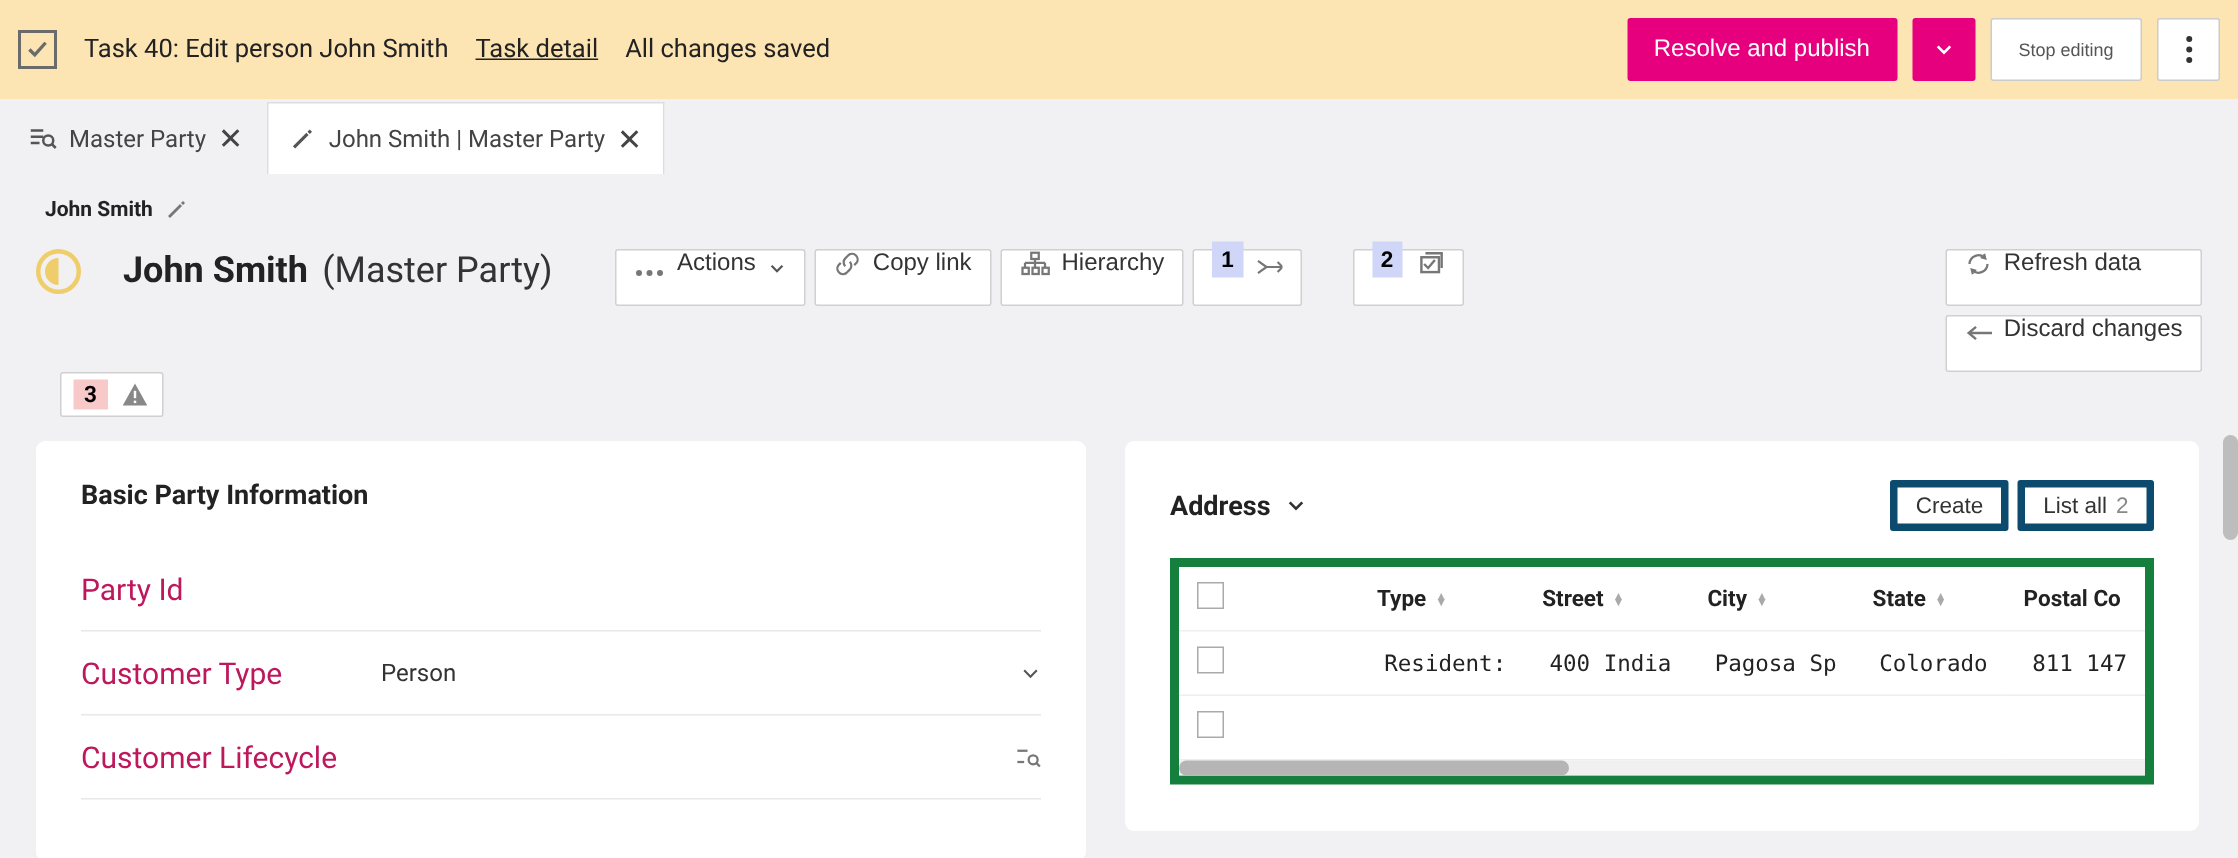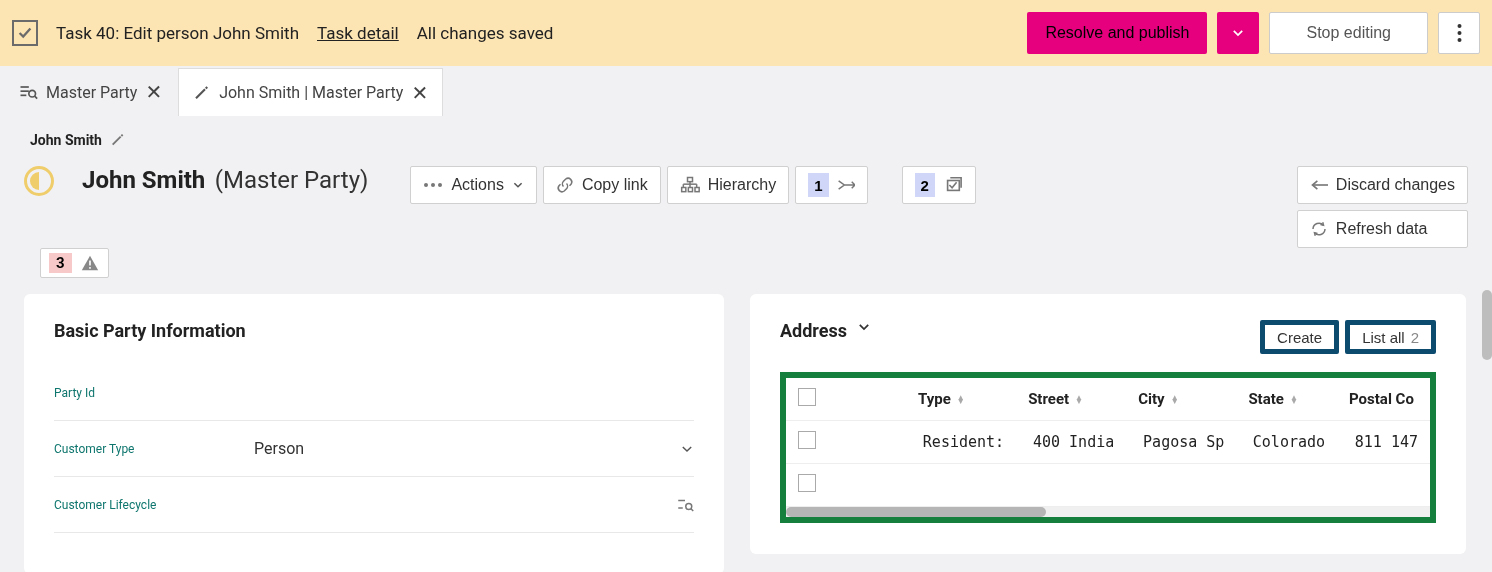--- a/index.html
+++ b/index.html
@@ -45,43 +45,43 @@
     color: #222;
   }
   .task-actions {
     margin-left: auto;
     display: flex;
     gap: 10px;
     align-items: center;
   }
   .btn-pink {
     background: #e6007e;
-    color: #000000;
+    color: #ffffff;
     border: none;
     padding: 0 18px;
     height: 42px;
     font-size: 16px;
     font-weight: 500;
     cursor: pointer;
     border-radius: 2px;
   }
   .btn-pink.split {
     width: 42px;
     padding: 0;
     display: flex;
     align-items: center;
     justify-content: center;
   }
   .btn-white {
     background: #fff;
     color: #555;
     border: 1px solid #ccc;
-    padding: 0 36px;
+    padding: 0 18px;
     height: 42px;
-    font-size: 16px;
+    font-size: 12px;
     cursor: pointer;
     border-radius: 2px;
   }
   .more-btn {
     background: #fff;
     border: 1px solid #ccc;
     width: 42px;
     height: 42px;
     display: flex;
     align-items: center;
@@ -172,21 +172,21 @@
     gap: 6px;
     margin-left: 14px;
     align-items: center;
   }
   .tbtn {
     background: #fff;
     border: 1px solid #d0d0d0;
     height: 38px;
     padding: 18px 12px;
     display: flex;
-    align-items: center;
+    align-items: flex-end;
     gap: 8px;
     font-size: 16px;
     color: #333;
     cursor: pointer;
     border-radius: 2px;
   }
   .badge-num {
     background: #cfd6f7;
     color: #000;
     font-weight: 700;
@@ -250,40 +250,40 @@
     margin-bottom: 24px;
   }
   .field-row {
     display: flex;
     align-items: center;
     height: 56px;
     border-bottom: 1px solid #e8e8e8;
   }
   .field-label {
     width: 200px;
-    font-size: 12px;
-    color: #0f766e;
+    font-size: 20px;
+    color: #be185d;
   }
   .field-value {
     flex: 1;
     font-size: 16px;
     color: #333;
   }
   .field-value.mono {
     font-family: ui-monospace, Menlo, Consolas, monospace;
   }
   .field-trail {
     color: #666;
     display: flex;
     align-items: center;
   }
   
   .addr-header {
     display: flex;
-    align-items: flex-start;
+    align-items: center;
     gap: 10px;
     margin-bottom: 18px;
   }
   .addr-title {
     font-size: 18px;
     font-weight: 700;
   }
   .addr-btns {
     margin-left: auto;
     display: flex;
@@ -471,33 +471,33 @@
         <span class="badge-num">2</span>
         <svg width="20" height="18" viewBox="0 0 22 20">
           <rect x="5" y="5" width="13" height="11" fill="none" stroke="#777" stroke-width="1.8"></rect>
           <polyline points="8,2 20,2 20,13" fill="none" stroke="#777" stroke-width="1.8"></polyline>
           <polyline points="7,10 10,13 15,7" fill="none" stroke="#777" stroke-width="1.8"></polyline>
         </svg>
       </button>
     </div>
     <div class="right-actions">
       <button class="tbtn">
-        <svg width="18" height="14" viewBox="0 0 22 14">
-            <line x1="22" y1="7" x2="4" y2="7" stroke="#777" stroke-width="2"></line>
-            <polyline points="9,2 3,7 9,12" fill="none" stroke="#777" stroke-width="2"></polyline>
-          </svg>
-        <span>Discard changes</span>
-      </button>
-      <button class="tbtn">
         <svg width="18" height="18" viewBox="0 0 24 24">
           <path d="M4 12 a8 8 0 0 1 14-5 M20 12 a8 8 0 0 1 -14 5" fill="none" stroke="#777" stroke-width="2"></path>
           <polyline points="17,3 18,7 14,6" fill="none" stroke="#777" stroke-width="2"></polyline>
           <polyline points="7,21 6,17 10,18" fill="none" stroke="#777" stroke-width="2"></polyline>
         </svg>
         <span>Refresh data</span>
+      </button>
+      <button class="tbtn">
+        <svg width="18" height="14" viewBox="0 0 22 14">
+            <line x1="22" y1="7" x2="4" y2="7" stroke="#777" stroke-width="2"></line>
+            <polyline points="9,2 3,7 9,12" fill="none" stroke="#777" stroke-width="2"></polyline>
+          </svg>
+        <span>Discard changes</span>
       </button>
     </div>
   </div>
 
   <div class="warn-row">
     <div class="warn-badge">
       <span class="warn-num">3</span>
       <svg width="20" height="18" viewBox="0 0 24 22">
         <path d="M12 2 L22 20 L2 20 Z" fill="#888"></path>
         <rect x="11" y="8" width="2" height="6" fill="#fff"></rect>

